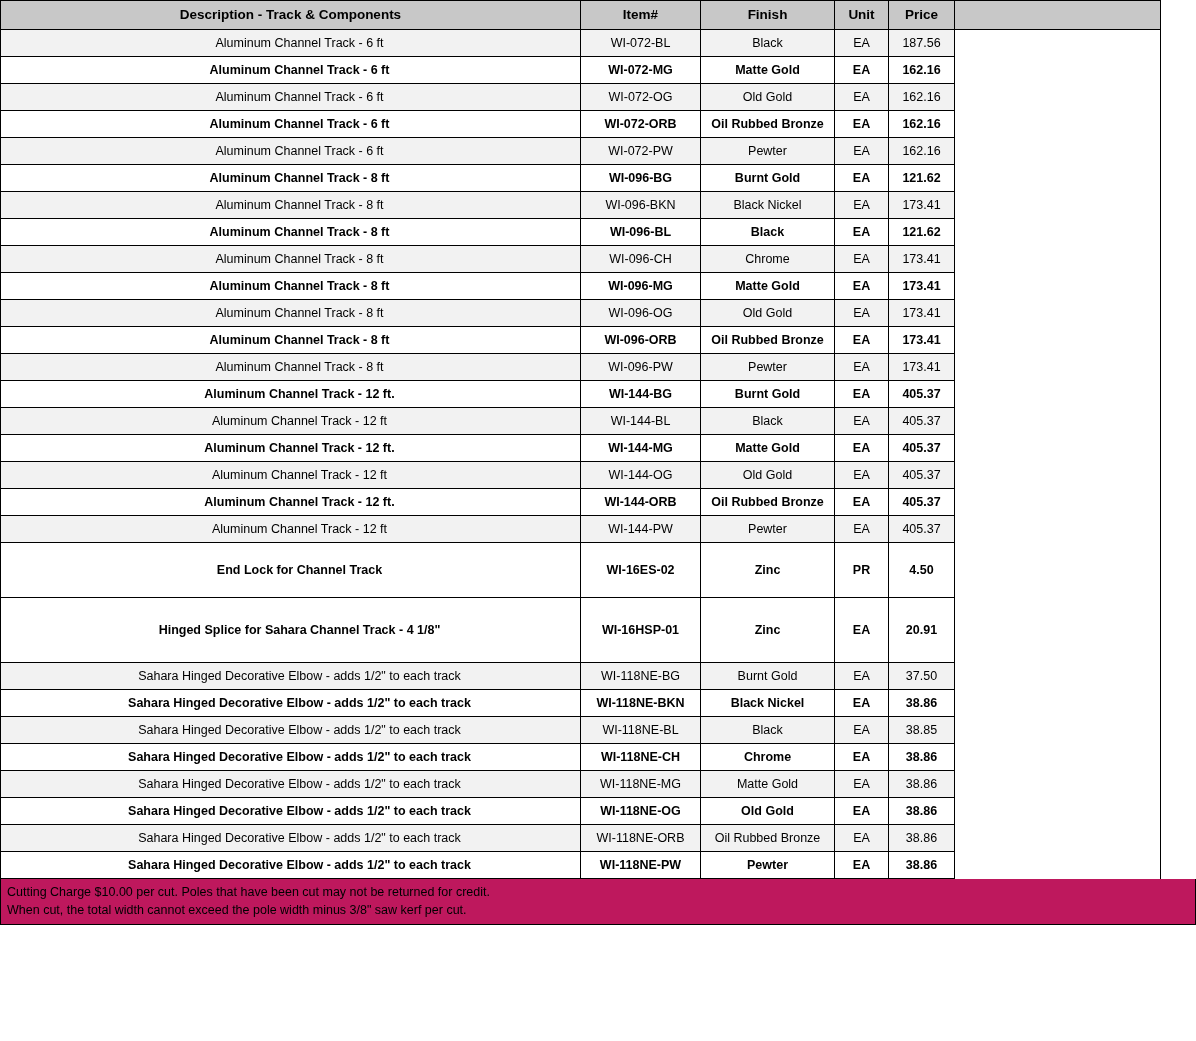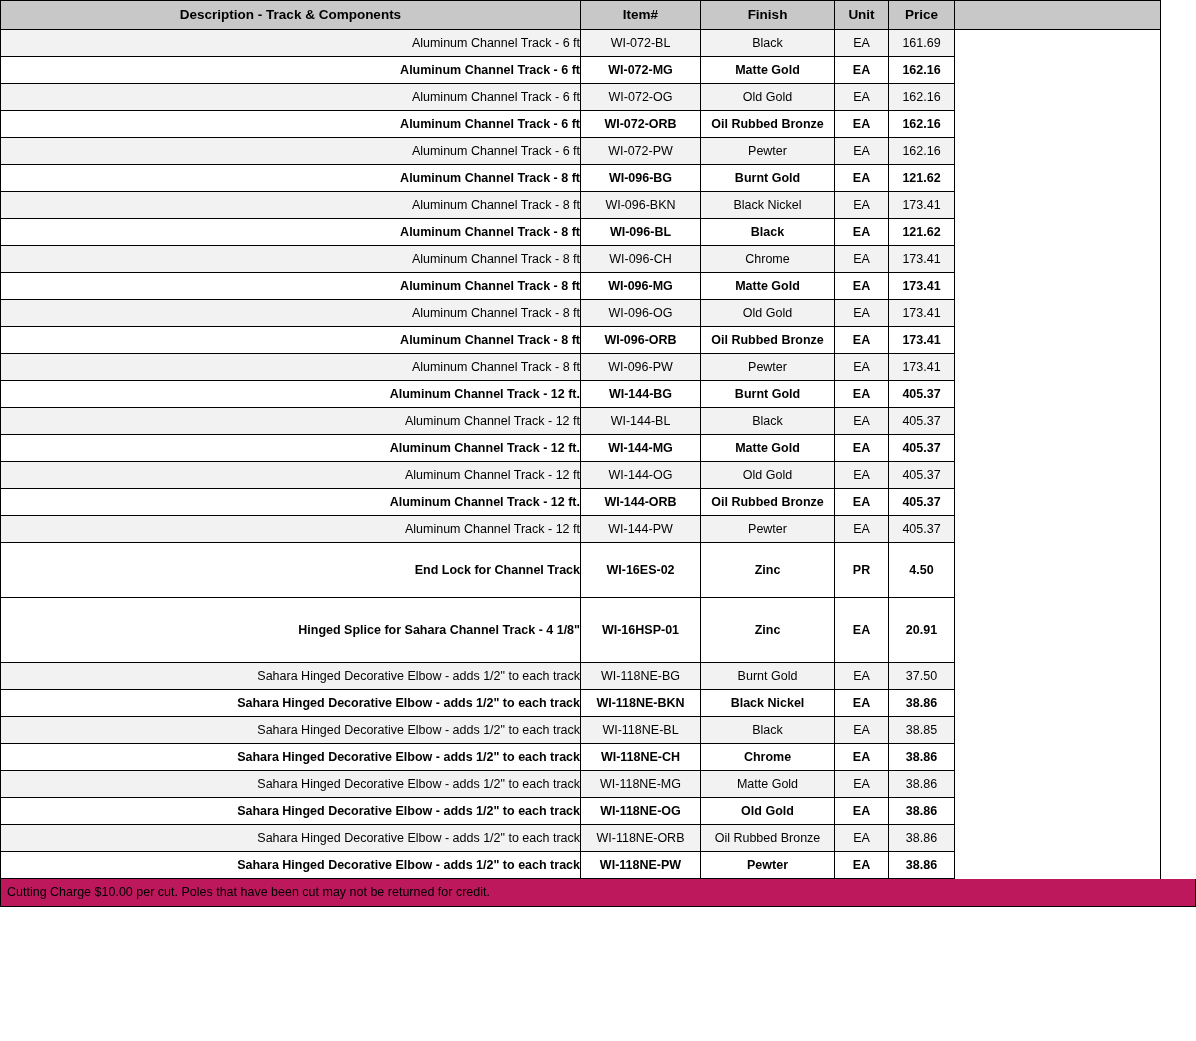--- a/index.html
+++ b/index.html
@@ -44,21 +44,21 @@
     font-weight: bold;
     text-align: center;
     height: 28px;
     font-size: 13.5px;
   }
   thead th.pad-head {
     background: #c8c8c8;
     border-right: 1px solid #000000;
   }
   td.desc {
-    text-align: right;
+    text-align: center;
     padding-left: 18px;
     height: 26px;
   }
   td.item, td.finish, td.unit, td.price {
     text-align: center;
     height: 26px;
   }
   td.pad {
     background: #ffffff;
     border-left: 1px solid #000000;
@@ -133,21 +133,21 @@
         <th>Price</th>
         <th class="pad-head"></th>
       </tr>
     </thead>
     <tbody id="table-body">
         <tr class="shade">
           <td class="desc">Aluminum Channel Track - 6 ft</td>
           <td class="item">WI-072-BL</td>
           <td class="finish">Black</td>
           <td class="unit">EA</td>
-          <td class="price">161.69</td>
+          <td class="price">187.56</td>
           <td class="pad"></td>
         </tr>
         <tr class="bold">
           <td class="desc">Aluminum Channel Track - 6 ft</td>
           <td class="item">WI-072-MG</td>
           <td class="finish">Matte Gold</td>
           <td class="unit">EA</td>
           <td class="price">162.16</td>
           <td class="pad"></td>
         </tr>
@@ -365,15 +365,16 @@
           <td class="finish">Pewter</td>
           <td class="unit">EA</td>
           <td class="price">38.86</td>
           <td class="pad"></td>
         </tr>
       </tbody>
   </table>
 
   <div class="footnote-wrap">
     <div class="footnote-line">Cutting Charge $10.00 per cut. Poles that have been cut may not be returned for credit.</div>
+    <div class="footnote-line">When cut, the total width cannot exceed the pole width minus 3/8" saw kerf per cut.</div>
   </div>
 
 </div>
 
 </body></html>

